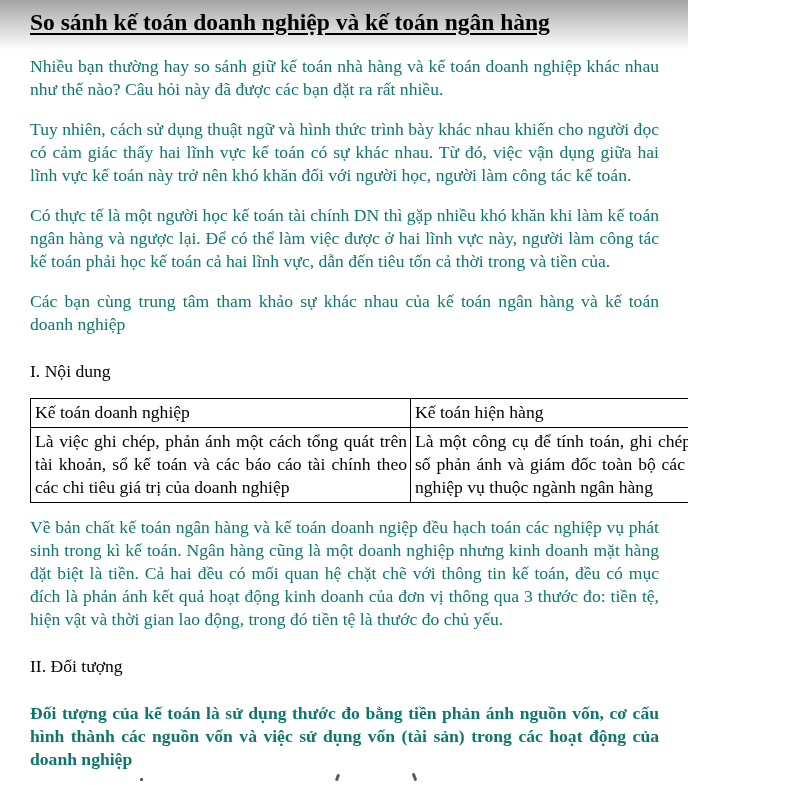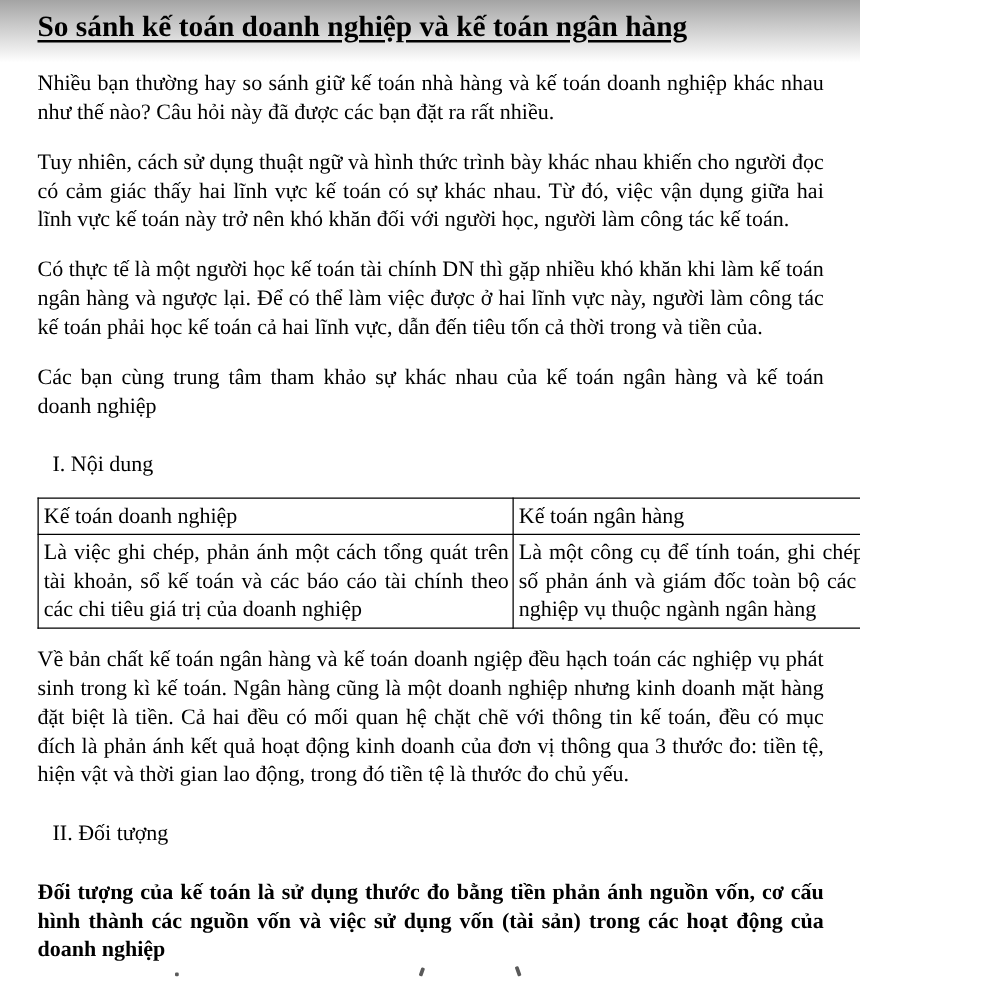--- a/index.html
+++ b/index.html
@@ -34,24 +34,24 @@
     text-decoration: underline;
     text-decoration-thickness: 2px;
     text-underline-offset: 3px;
     color: #000000;
   }
   .para {
     margin: 17px 0 0 0;
     font-size: 17.6px;
     line-height: 23px;
     text-align: justify;
-    color: #000000;
+    color: #0f766e;
   }
   .heading {
-    margin: 24px 0 0 12px;
+    margin: 24px 0 0 0;
     font-size: 17.6px;
     line-height: 23px;
     font-weight: normal;
     text-align: left;
     color: #000000;
   }
   table.compare {
     border-collapse: collapse;
     margin-top: 15px;
     width: 735px;
@@ -101,21 +101,21 @@
     <p class="heading">I. Nội dung</p>
 
     <table class="compare">
       <colgroup>
         <col class="left-col">
         <col class="right-col">
       </colgroup>
       <tbody>
           <tr>
         <th>Kế toán doanh nghiệp</th>
-        <th>Kế toán ngân hàng</th>
+        <th>Kế toán hiện hàng</th>
       </tr>
       <tr>
         <td>Là việc ghi chép, phản ánh một cách tổng quát trên tài khoản, sổ kế toán và các báo cáo tài chính theo các chi tiêu giá trị của doanh nghiệp</td>
         <td>Là một công cụ để tính toán, ghi chép bằng con số phản ánh và giám đốc toàn bộ các hoạt động nghiệp vụ thuộc ngành ngân hàng</td>
       </tr>
     </tbody>
       </table>
 
     <p class="para" style="margin-top:13px;">Về bản chất kế toán ngân hàng và kế toán doanh ngiệp đều hạch toán các nghiệp vụ phát sinh trong kì kế toán. Ngân hàng cũng là một doanh nghiệp nhưng kinh doanh mặt hàng đặt biệt là tiền. Cả hai đều có mối quan hệ chặt chẽ với thông tin kế toán, đều có mục đích là phản ánh kết quả hoạt động kinh doanh của đơn vị thông qua 3 thước đo: tiền tệ, hiện vật và thời gian lao động, trong đó tiền tệ là thước đo chủ yếu.</p>
 

